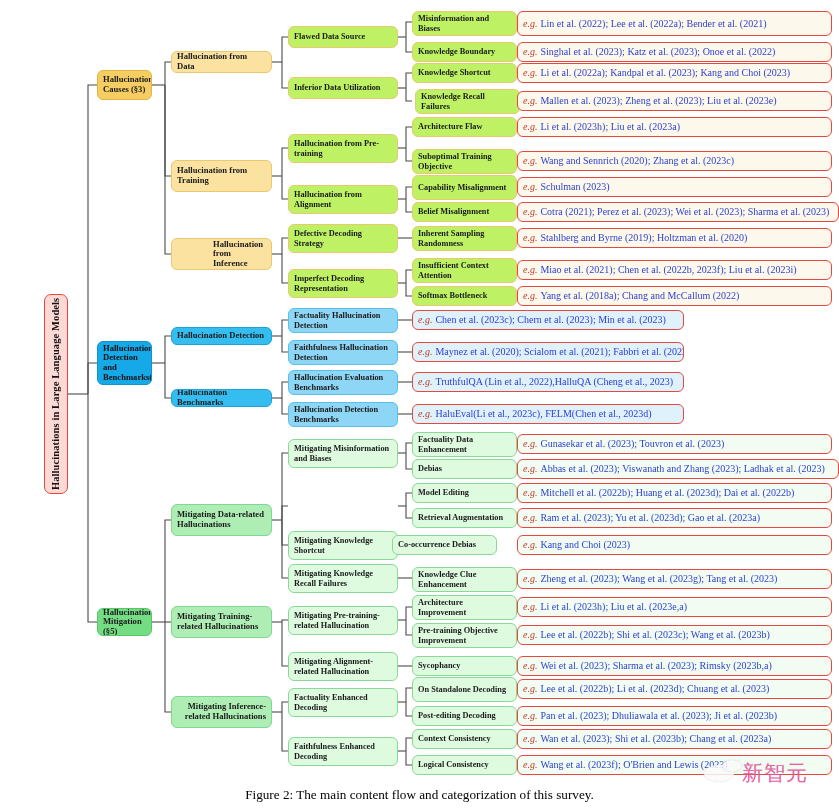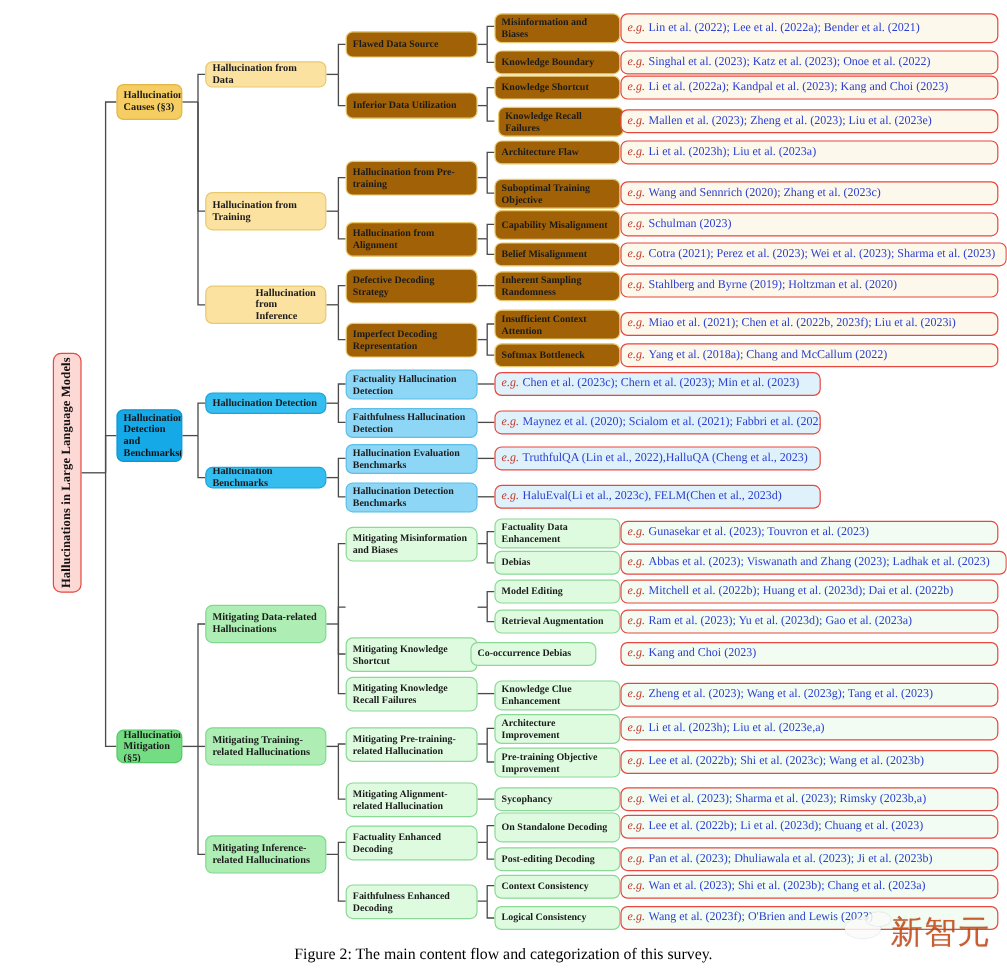--- a/index.html
+++ b/index.html
@@ -17,21 +17,21 @@
 
   
   .root{border:1.4px solid #e8473f;background:#fdd9d5;border-radius:7px;
         display:flex;align-items:center;justify-content:center;}
   .root .vtext{transform:rotate(-90deg);white-space:nowrap;font-size:10.5px;
         font-weight:bold;color:#111;letter-spacing:.1px;}
 
   
   .l2y{background:#f5cd62;border:1px solid #e2b645;font-size:8.6px;}
   .l3y{background:#fbe2a0;border:1px solid #e8c96e;font-size:8.6px;}
-  .l4y{background:#a16207;border:1px solid #e8c96e;font-size:8.3px;}
+  .l4y{background:#bef264;border:1px solid #e8c96e;font-size:8.3px;}
 
   .l2b{background:#16a9e8;border:1px solid #0e94cf;font-size:8.6px;color:#111;}
   .l3b{background:#35bdf0;border:1px solid #1ba4da;font-size:8.6px;}
   .l4b{background:#8ed6f5;border:1px solid #5cbfe8;font-size:8.3px;}
 
   .l2g{background:#74dd84;border:1px solid #54c867;font-size:8.6px;}
   .l3g{background:#aeeeb5;border:1px solid #7fd98e;font-size:8.6px;}
   .l4g{background:#defbe0;border:1px solid #8bd996;font-size:8.3px;}
 
   
@@ -42,22 +42,22 @@
   .cite i{font-style:italic;color:#c0392b;margin-right:3px;font-weight:normal;}
   .cite-y{background:#fdf8ec;}
   .cite-b{background:#dff1fb;}
   .cite-g{background:#f2fcf2;}
 
   #caption{position:absolute;left:0;top:787px;width:839px;text-align:center;
            font-size:13.2px;color:#000;font-family:"Liberation Serif",serif;}
 
   #watermark{position:absolute;left:700px;top:757px;width:130px;height:34px;
              opacity:.85;pointer-events:none;}
-  #watermark .wm-text{position:absolute;left:42px;top:2px;font-size:27px;
-             color:#c2410c;font-family:"DejaVu Sans",sans-serif;
+  #watermark .wm-text{position:absolute;left:42px;top:2px;font-size:21px;
+             color:#ec4899;font-family:"DejaVu Sans",sans-serif;
              text-shadow:0 0 1px rgba(150,150,150,.55);letter-spacing:1px;}
   #watermark .wm-bubble{position:absolute;left:4px;top:8px;width:30px;height:17px;
              background:#fbfbfb;border-radius:50%;
              box-shadow:0 0 1px rgba(140,140,140,.6);}
   #watermark .wm-bubble2{position:absolute;left:22px;top:3px;width:20px;height:12px;
              background:#fbfbfb;border-radius:50%;
              box-shadow:0 0 1px rgba(140,140,140,.6);}
 </style>
 </head>
 <body>
@@ -196,21 +196,21 @@
   <div class="node l3b" style="left:171px;top:389px;width:101px;height:18px;">
     <span>Hallucination Benchmarks</span>
     </div>
 
   <div class="node l3g" style="left:171px;top:504px;width:101px;height:32px;">
     <span>Mitigating Data-related Hallucinations</span>
     </div>
   <div class="node l3g" style="left:171px;top:606px;width:101px;height:32px;">
     <span>Mitigating Training-related Hallucinations</span>
     </div>
-  <div class="node l3g" style="left:171px;top:696px;width:101px;height:32px;">
+  <div class="node l3g" style="left:171px;top:696px;width:101px;height:32px;text-align:right;">
     <span>Mitigating Inference-related Hallucinations</span>
     </div>
 
   <div class="node l4y" style="left:288px;top:26px;width:110px;height:22px;">
     <span>Flawed Data Source</span>
     </div>
   <div class="node l4y" style="left:288px;top:77px;width:110px;height:22px;">
     <span>Inferior Data Utilization</span>
     </div>
   <div class="node l4y" style="left:288px;top:134px;width:110px;height:29px;">

